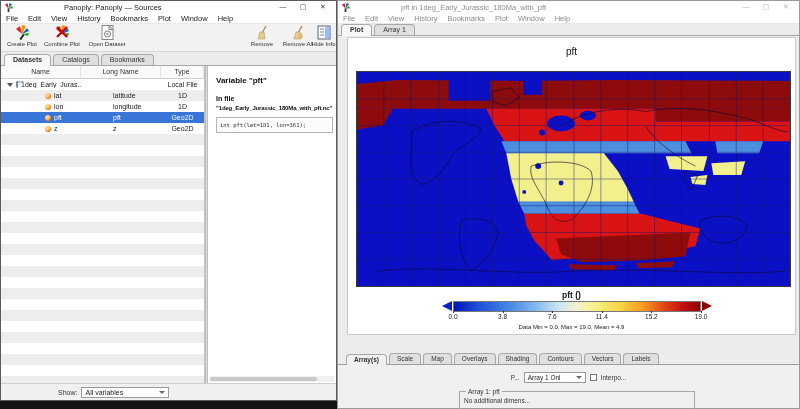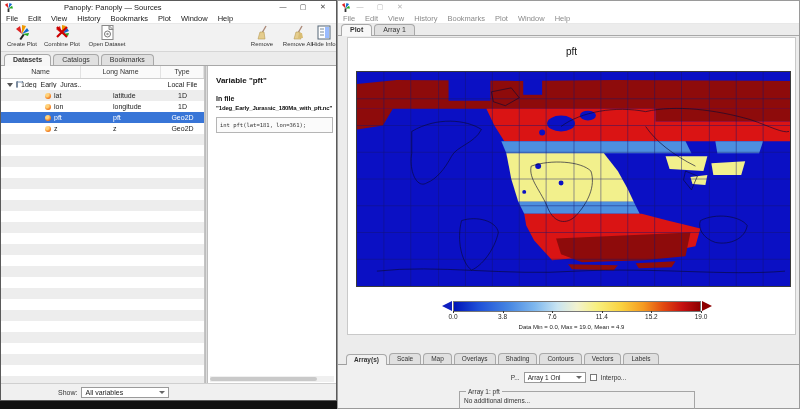--- a/index.html
+++ b/index.html
@@ -252,20 +252,21 @@
 </div>
 
 <div class="win" id="rw">
   <div class="titlebar">
     <svg class="appicon" viewBox="0 0 10 10">
       <polygon points="5,6 1,2 4,0" fill="#d22"></polygon>
         <polygon points="5,6 6,0 9,1" fill="#16c"></polygon>
       <polygon points="5,6 9,3 10,6" fill="#2a2"></polygon>
         <rect x="4" y="6" width="2" height="4" fill="#333"></rect>
     </svg>
+    <span class="ttl">pft in 1deg_Early_Jurassic_180Ma_with_pft</span>
     <span class="winctl">
       <span>—</span>
       <span>▢</span>
       <span>✕</span>
     </span>
   </div>
   <div class="menubar">
     <span>File</span>
     <span>Edit</span>
     <span>View</span>
@@ -348,20 +349,21 @@
         <path d="M105,150 C120,145 140,150 142,162 C138,180 125,196 115,200 C105,192 100,170 105,150 Z"></path>
         <path d="M175,95 C195,88 225,90 235,100 C240,115 232,132 220,145 C210,155 198,152 192,138 C185,120 172,108 175,95 Z"></path>
         <path d="M205,55 C225,40 260,34 290,40 C320,33 360,38 395,48 C415,55 428,62 434,60"></path>
         <path d="M290,55 C300,70 318,84 340,95"></path>
         <path d="M330,100 l12,5 -6,14 -8,-10 Z"></path>
         <path d="M345,150 C360,142 385,145 392,155 C390,168 375,175 360,172 C348,168 342,158 345,150 Z"></path>
         <path d="M20,201 C80,194 150,206 220,201 C300,197 370,206 430,201"></path>
       </g>
     </svg>
 
+    <div class="cbtitle">pft ()</div>
     <div class="cbwrap">
       <div class="cb-arrow-l"></div>
       <div class="cbar"></div>
       <div class="cb-arrow-r"></div>
     </div>
     <div class="cbticks">
       <i class="tickmark" style="left:0%"></i>
         <i class="tickmark" style="left:20%"></i>
       <i class="tickmark" style="left:40%"></i>
         <i class="tickmark" style="left:60%"></i>

